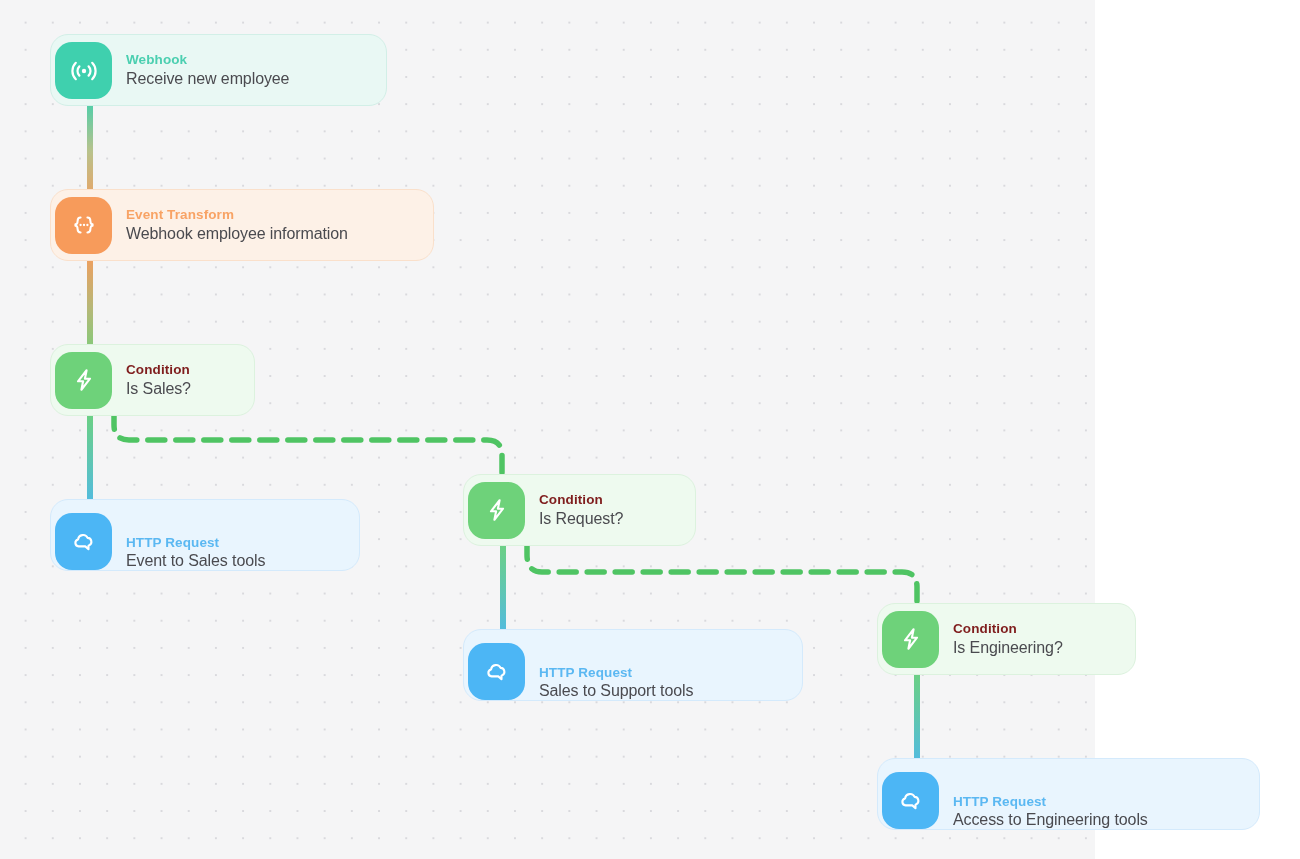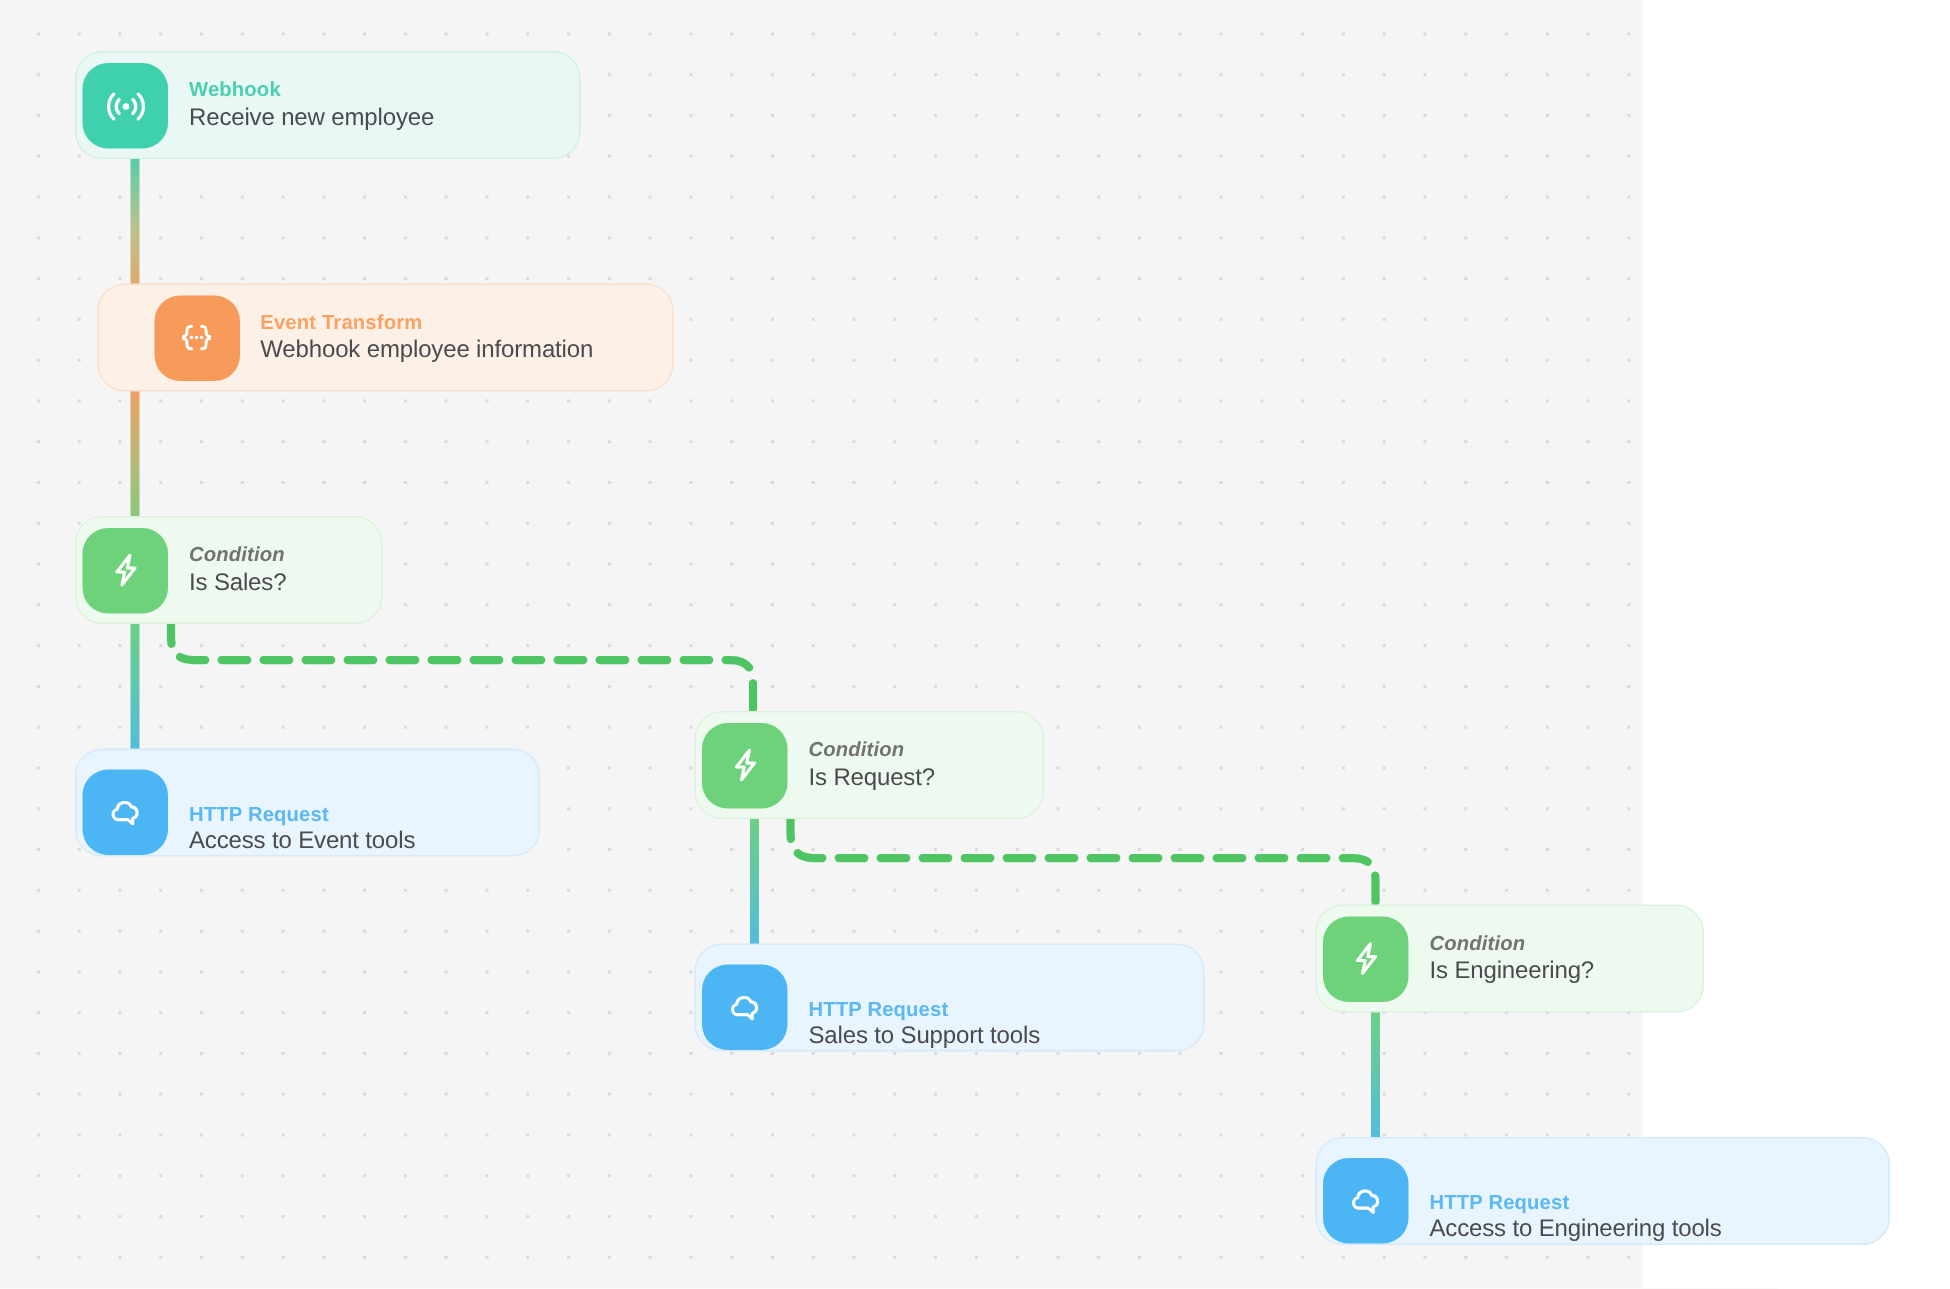--- a/index.html
+++ b/index.html
@@ -84,21 +84,21 @@
 
   
   .t-transform            { background: #fdf1e7; border: 1px solid #fae0cb; }
   .t-transform .node-icon { background: #f79council; }
   .t-transform .node-icon { background: #f79b5b; }
   .t-transform .node-kind { color: #f8a365; }
 
   
   .t-condition            { background: #eefaef; border: 1px solid #dcf2de; }
   .t-condition .node-icon { background: #6ed27a; }
-  .t-condition .node-kind { color: #737373; font-style: italic; }
+  .t-condition .node-kind { color: #7f1d1d; }
 
   
   .t-http            { background: #e9f5fe; border: 1px solid #d4eafc; align-items: flex-end; }
   .t-http .node-icon { background: #4cb6f5; }
   .t-http .node-kind { color: #5bb8f2; }
 </style>
 </head>
 <body>
 
 <div id="canvas">
@@ -161,21 +161,21 @@
         <path d="M7.8 25.2a11.6 11.6 0 0 1 0-16.4"></path>
         <path d="M24.2 8.8a11.6 11.6 0 0 1 0 16.4"></path>
       </svg>
     </div>
     <div class="node-text">
       <span class="node-kind">Webhook</span>
       <span class="node-title">Receive new employee</span>
     </div>
   </div>
 
-  <div class="node t-transform" style="left:65px; top:189px; width:384px;justify-content:center;">
+  <div class="node t-transform" style="left:50px; top:189px; width:384px;">
     <div class="node-icon">
       <svg width="32" height="32" viewBox="0 0 32 32" fill="none" stroke="#ffffff" stroke-width="2" stroke-linecap="round" stroke-linejoin="round">
         <path d="M12.6 8.5c-2.6 0-3 1.3-3 3.4 0 2.4-.4 3.3-2.2 3.3v1.6c1.8 0 2.2.9 2.2 3.3 0 2.1.4 3.4 3 3.4"></path>
         <path d="M19.4 8.5c2.6 0 3 1.3 3 3.4 0 2.4.4 3.3 2.2 3.3v1.6c-1.8 0-2.2.9-2.2 3.3 0 2.1-.4 3.4-3 3.4"></path>
         <circle cx="12.6" cy="16" r="1.15" fill="#ffffff" stroke="none"></circle>
         <circle cx="16" cy="16" r="1.15" fill="#ffffff" stroke="none"></circle>
         <circle cx="19.4" cy="16" r="1.15" fill="#ffffff" stroke="none"></circle>
       </svg>
     </div>
     <div class="node-text">
@@ -197,21 +197,21 @@
   </div>
 
   <div class="node t-http" style="left:50px; top:499px; width:310px;">
     <div class="node-icon">
       <svg width="32" height="32" viewBox="0 0 32 32" fill="none" stroke="#ffffff" stroke-width="2.1" stroke-linejoin="round" stroke-linecap="round">
         <path d="M10.6 20.4a3.5 3.5 0 0 1-.5-6.9 5 5 0 0 1 9.5-1.6 3.9 3.9 0 0 1 1.6 7.4l-.7.3v3.6l-3.2-2.8z"></path>
       </svg>
     </div>
     <div class="node-text">
       <span class="node-kind">HTTP Request</span>
-      <span class="node-title">Access to Event tools</span>
+      <span class="node-title">Event to Sales tools</span>
     </div>
   </div>
 
   <div class="node t-condition" style="left:463px; top:474px; width:233px;">
     <div class="node-icon">
       <svg width="32" height="32" viewBox="0 0 32 32" fill="none" stroke="#ffffff" stroke-width="2.1" stroke-linejoin="round" stroke-linecap="round">
         <path d="M18.6 6.2 10 17.3h5.1l-1.7 8.5L22 14.7h-5.1z"></path>
       </svg>
     </div>
     <div class="node-text">

